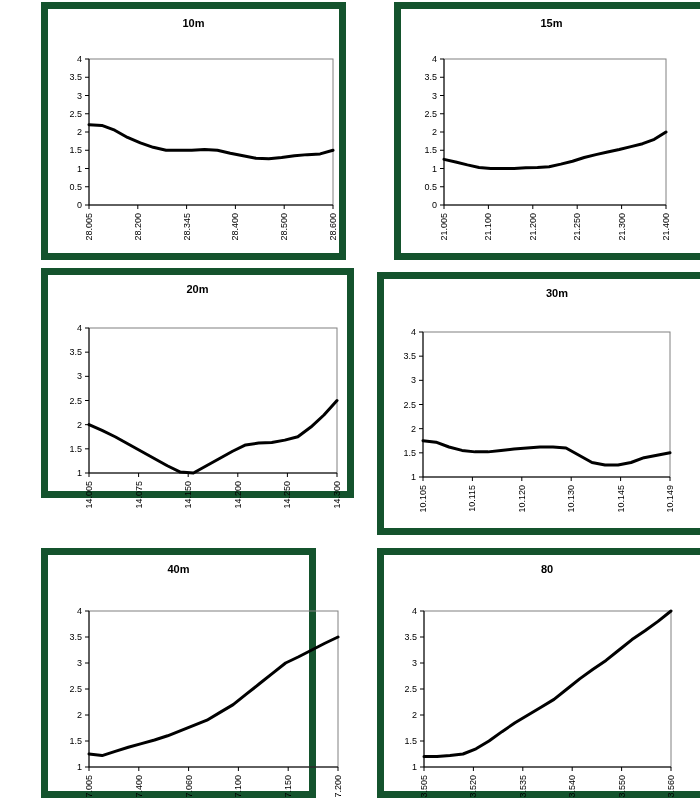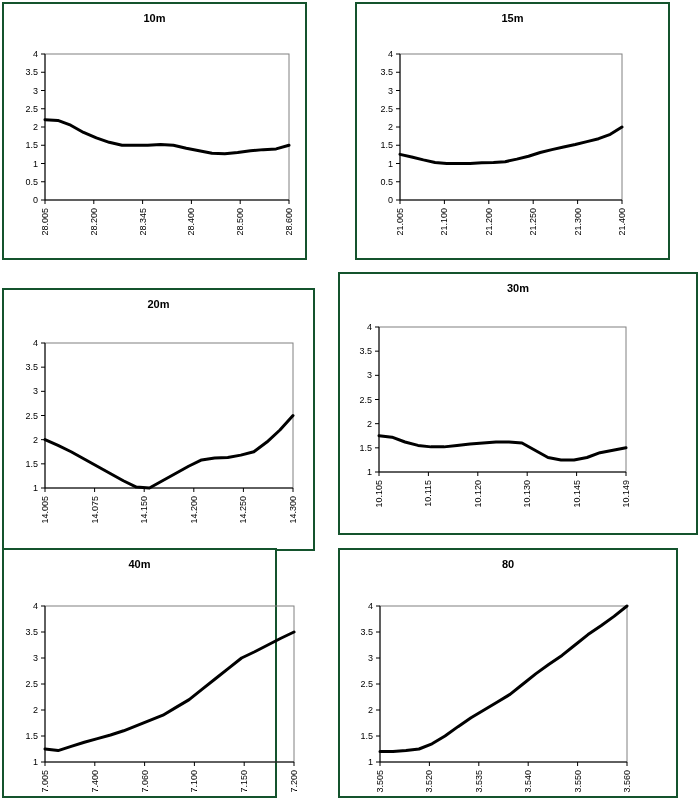--- a/index.html
+++ b/index.html
@@ -16,22 +16,23 @@
   }
   #grid {
     position: absolute;
     top: 0; left: 0;
     width: 700px;
     height: 800px;
   }
   .panel {
     position: absolute;
     background: #ffffff;
-    border: 2px solid #14532d;
+    border: 7px solid #14532d;
     box-sizing: border-box;
+    margin-left: 39px;
   }
   .panel-title {
     position: absolute;
     top: 8px;
     left: 0;
     width: 100%;
     text-align: center;
     font-size: 11px;
     font-weight: bold;
     color: #000000;
@@ -148,21 +149,21 @@
         <text x="0" y="0" text-anchor="end" class="xlabel" transform="translate(134.8,204) rotate(-90)">21.200</text>
         <line x1="176.2" y1="196" x2="176.2" y2="200" class="tick-mark"></line>
         <text x="0" y="0" text-anchor="end" class="xlabel" transform="translate(179.2,204) rotate(-90)">21.250</text>
         <line x1="220.60000000000002" y1="196" x2="220.60000000000002" y2="200" class="tick-mark"></line>
         <text x="0" y="0" text-anchor="end" class="xlabel" transform="translate(223.60000000000002,204) rotate(-90)">21.300</text>
         <line x1="265" y1="196" x2="265" y2="200" class="tick-mark"></line>
         <text x="0" y="0" text-anchor="end" class="xlabel" transform="translate(268,204) rotate(-90)">21.400</text>
         <polyline points="43.00,150.38 54.68,152.93 66.37,155.85 78.05,158.41 89.74,159.50 101.42,159.50 113.11,159.50 124.79,158.77 136.47,158.41 148.16,157.68 159.84,155.12 171.53,152.20 183.21,148.55 194.89,145.63 206.58,143.07 218.26,140.52 229.95,137.60 241.63,134.68 253.32,130.30 265.00,123.00" class="series-path"></polyline>
       </svg>
     </div>
-    <div class="panel" style="left: 2px; top: 288px; width: 313px; height: 263px;">
+    <div class="panel" style="left: 2px; top: 268px; width: 313px; height: 230px;">
       <div class="panel-title">20m</div>
       <svg class="plot-svg" width="313" height="263">
         <rect x="41" y="53" width="248" height="145" class="plot-frame"></rect>
         <line x1="41" y1="53" x2="41" y2="198" class="axis-line"></line>
         <line x1="41" y1="198" x2="289" y2="198" class="axis-line"></line>
         <line x1="37" y1="198" x2="41" y2="198" class="tick-mark"></line>
         <text x="34" y="201" text-anchor="end" class="ylabel">1</text>
         <line x1="37" y1="173.83333333333334" x2="41" y2="173.83333333333334" class="tick-mark"></line>
         <text x="34" y="176.83333333333334" text-anchor="end" class="ylabel">1.5</text>
         <line x1="37" y1="149.66666666666669" x2="41" y2="149.66666666666669" class="tick-mark"></line>

